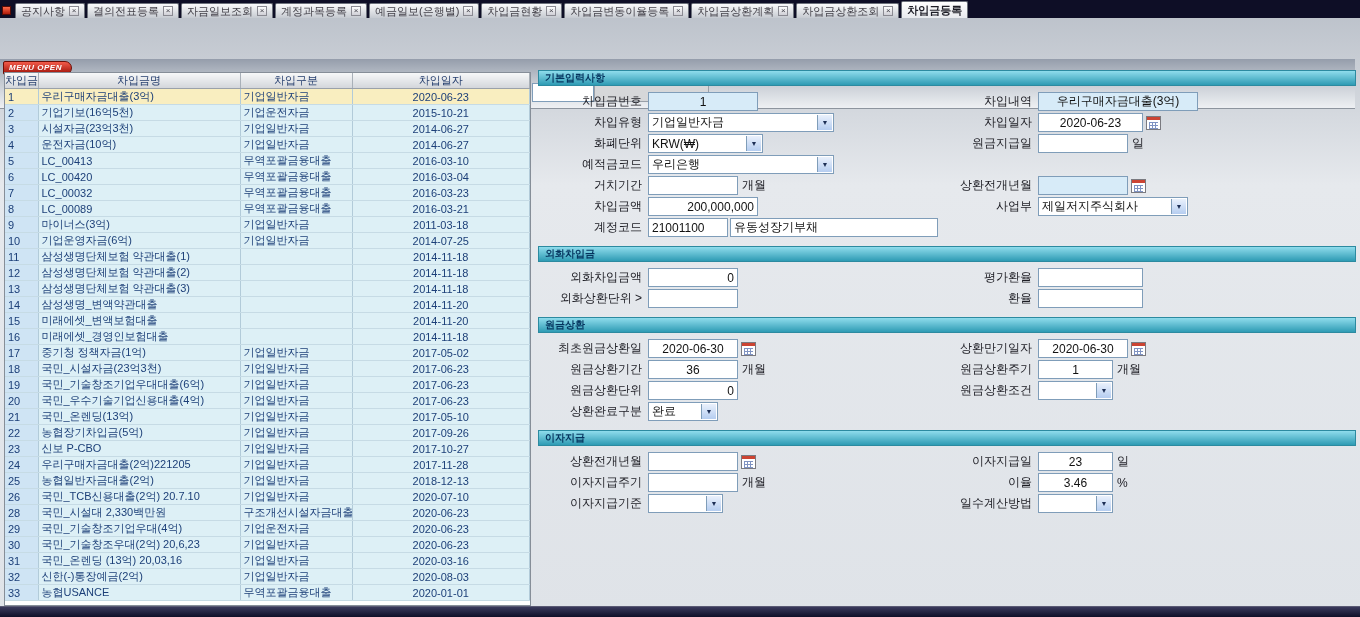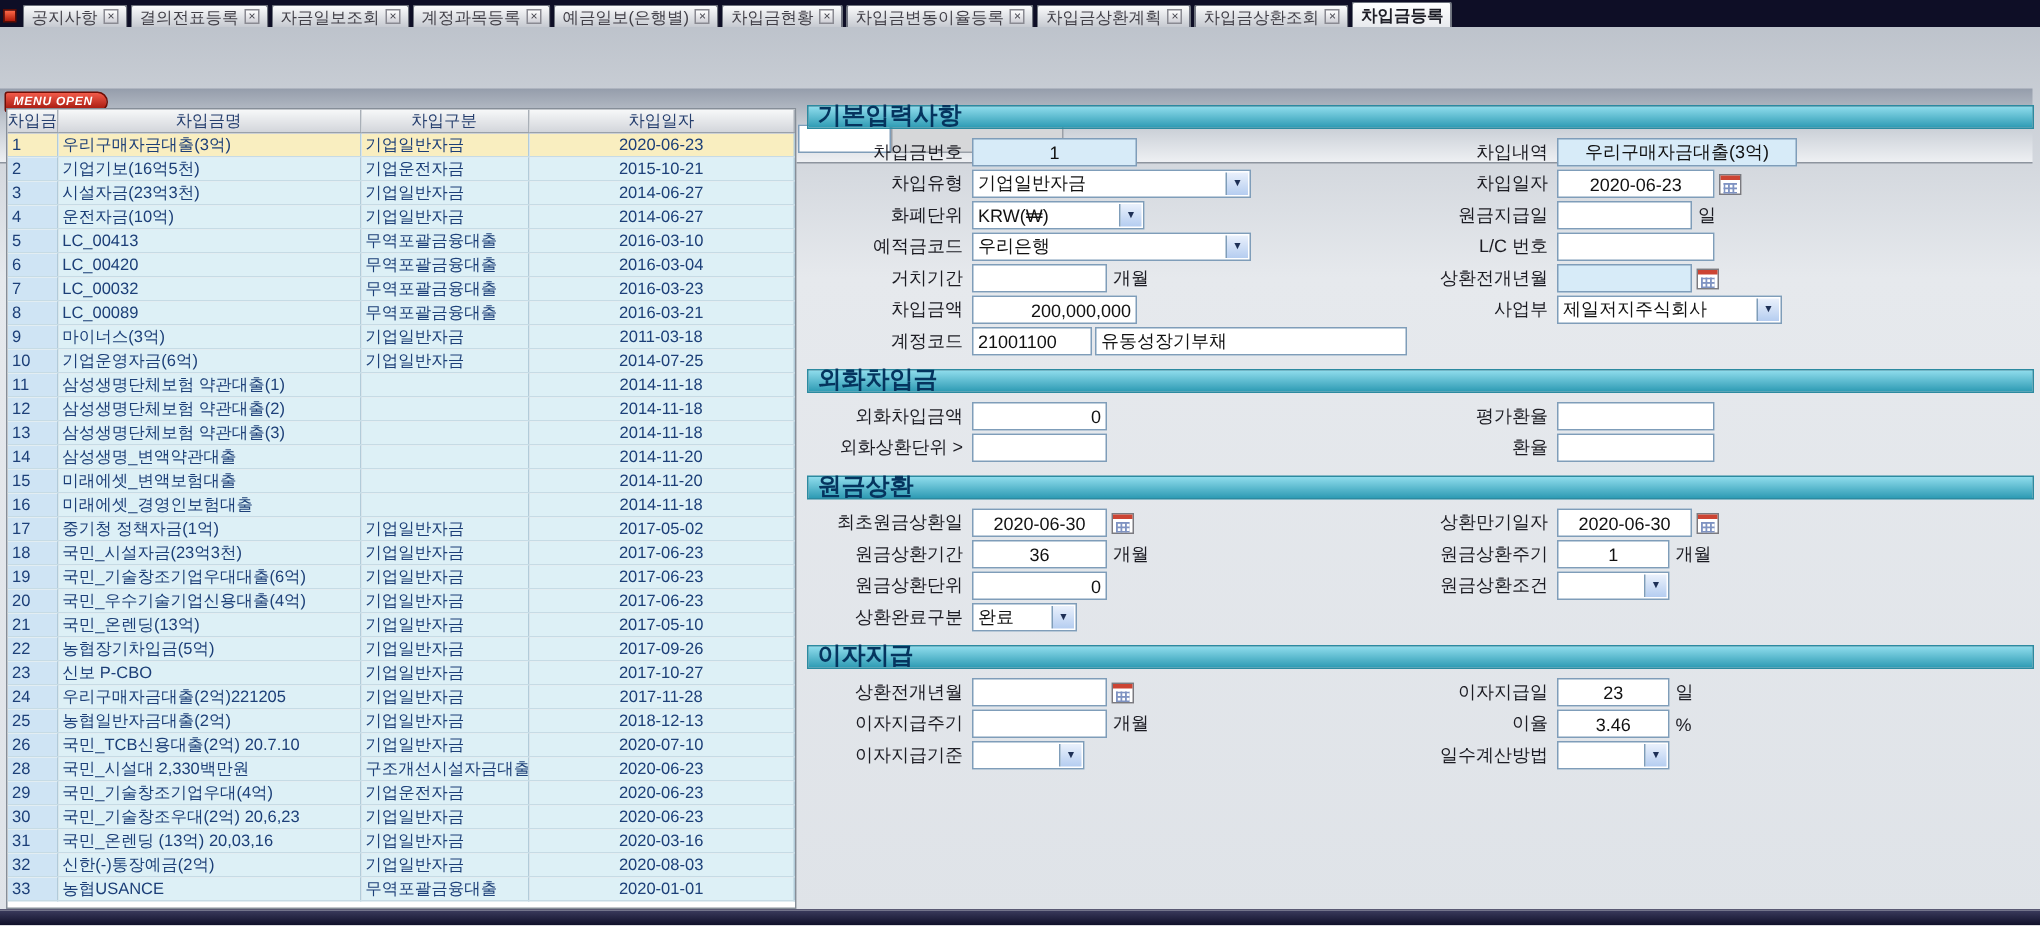--- a/index.html
+++ b/index.html
@@ -45,21 +45,21 @@
   table.loan { border-collapse:collapse; width:100%; table-layout:fixed; font-size:11px; }
   .loan th { height:15px; background:linear-gradient(#f7f8f9,#d3d6db); border-right:1px solid #a9b0b8; border-bottom:1px solid #9aa1aa; font-weight:normal; color:#253e6e; overflow:hidden; white-space:nowrap; }
   .loan td { height:15px; border-right:1px solid #b2cbd9; border-bottom:1px solid #c6dbe5; padding:0 3px; color:#1c3f78; white-space:nowrap; overflow:hidden; }
   .loan td.c0 { background:#cfe4f4; }
   .loan td.c1,.loan td.c2 { background:#ddf0f6; }
   .loan td.c3 { background:#ddf0f6; text-align:center; }
   .loan tr.selected td { background:#f9eec0; }
 
   
   .form-panel { position:absolute; left:538px; top:70px; right:4px; bottom:11px; background:transparent; }
-  .sec-bar { height:16px; background:linear-gradient(#8fdcec,#2e9bb4); border:1px solid #2c8aa0; color:#05345e; font-weight:bold; font-size:16px; line-height:14px; padding-left:6px; margin:8px 0 5px 0; }
+  .sec-bar { height:16px; background:linear-gradient(#8fdcec,#2e9bb4); border:1px solid #2c8aa0; color:#05345e; font-weight:bold; font-size:10px; line-height:14px; padding-left:6px; margin:8px 0 5px 0; }
   .sec-bar.first { margin-top:0; }
   .frow { display:flex; align-items:center; height:21px; font-size:12px; color:#1b1b22; }
   .fleft { display:flex; align-items:center; width:400px; flex:none; }
   .fright { display:flex; align-items:center; flex:1; }
   .lbl { width:110px; text-align:right; padding-right:6px; flex:none; }
   .lbl2 { width:100px; text-align:right; padding-right:6px; flex:none; }
 
   
   .status-bar { position:absolute; left:0; right:0; bottom:0; height:11px; background:linear-gradient(#3a3a5c,#0f0f28); border-top:1px solid #5a5a74; }
 </style>
@@ -391,24 +391,20 @@
     </div>
 
     <div class="frow">
       <div class="fleft">
         <span class="lbl">예적금코드</span>
         <div class="combo w186">
           <span class="combo-text">우리은행</span>
           <span class="arrow">▼</span>
         </div>
       </div>
-      <div class="fright">
-        <span class="lbl2">L/C 번호</span>
-        <input class="txt w105" value="" style="">
-      </div>
     </div>
 
     <div class="frow">
       <div class="fleft">
         <span class="lbl">거치기간</span>
         <input class="txt w90" value="" style="">
         <span class="suffix">개월</span>
       </div>
       <div class="fright">
         <span class="lbl2">상환전개년월</span>

